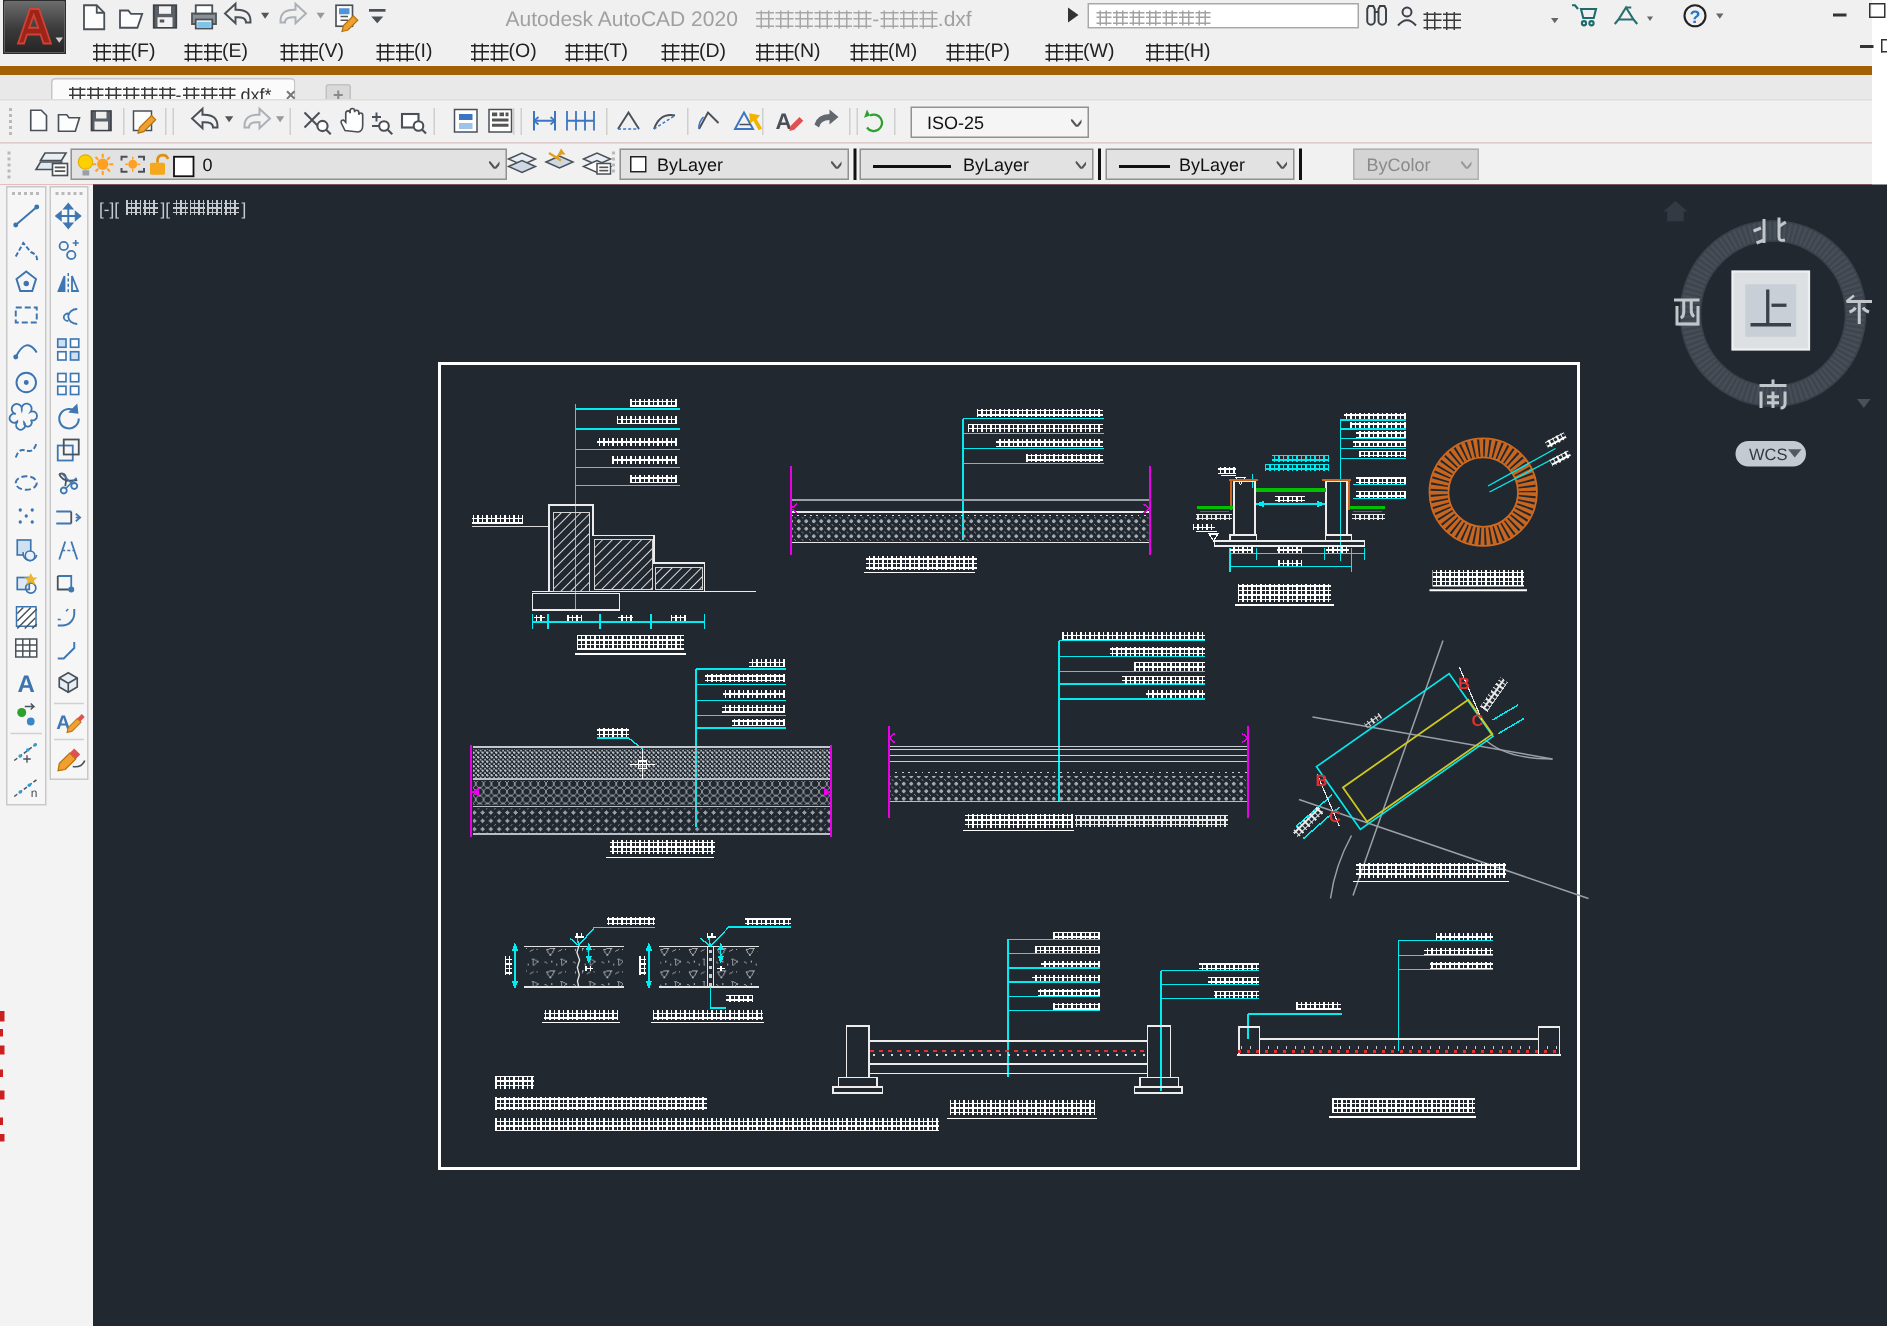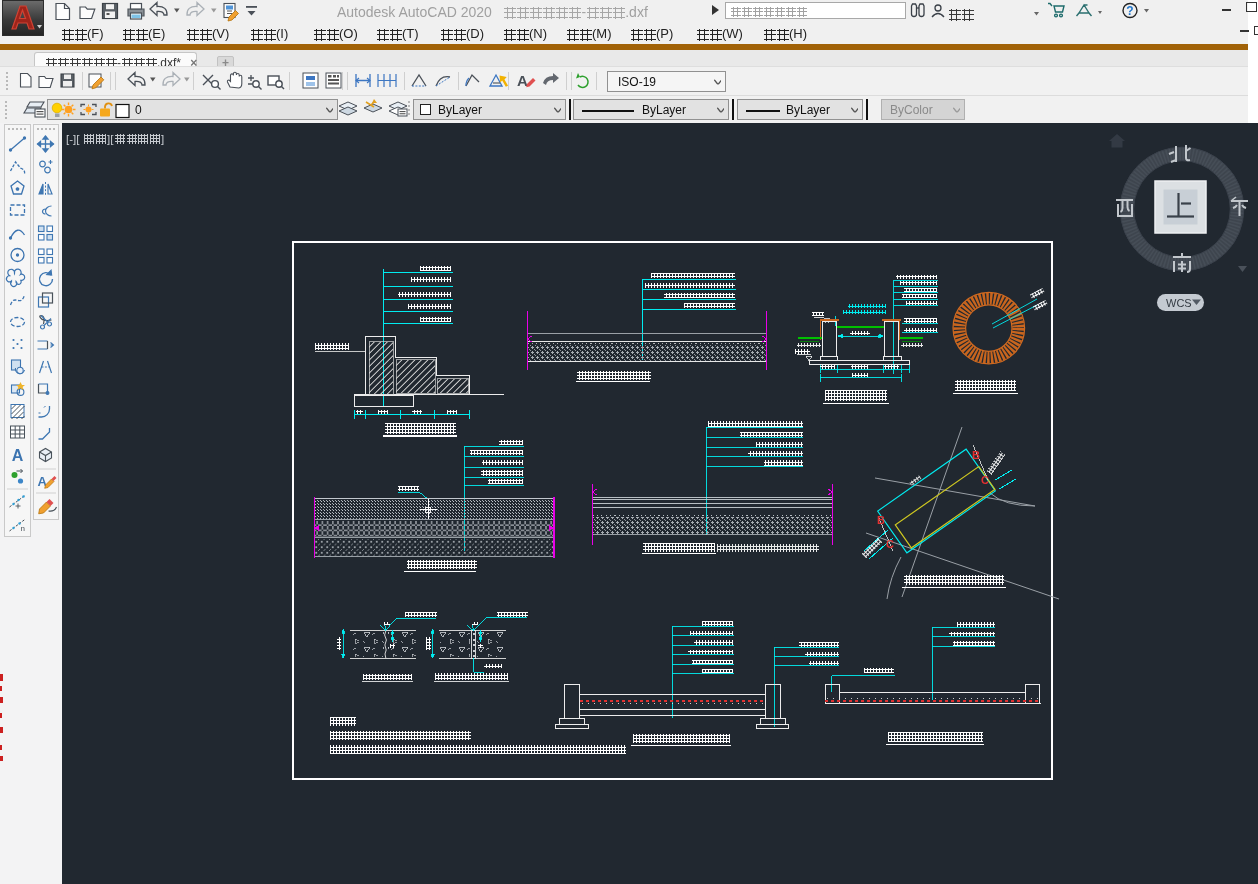--- a/index.html
+++ b/index.html
@@ -205,21 +205,21 @@
   <path d="M552 12 l4 7 l2.5 -1.2 l-4 -7 l2.5 -2.8 l-8 -1.5 l0.8 7.6 Z" fill="#f2b200" transform="scale(0.9) translate(6,3)"></path>
   <rect x="566" y="5" width="1" height="18" fill="#cfcfcf"></rect>
         <rect x="571" y="5" width="1" height="18" fill="#cfcfcf"></rect>
   <g stroke="#2da02d" stroke-width="1.5" fill="none">
           <path d="M580 10 a5.5 5.5 0 1 1 -2 8"></path>
           <path d="M578 6 l2 4 l-4 1.5 Z" fill="#2da02d" stroke="none"></path>
         </g>
   <rect x="596" y="5" width="1" height="18" fill="#cfcfcf"></rect>
  </svg>
  <div class="combo" style="left:607px;top:4px;width:119px;height:21px;background:#f5f5f5;">
-  <span style="position:absolute;left:10px;top:3px;">ISO-19</span>
+  <span style="position:absolute;left:10px;top:3px;">ISO-25</span>
   <svg class="arr" width="9" height="6">
           <path d="M0 0 L4 5 L8 0" fill="none" stroke="#555" stroke-width="1.4"></path>
         </svg>
  </div>
 </div>
 
 <div class="row" id="tb2">
  <svg style="position:absolute;left:0;top:0" width="62" height="27" viewBox="0 0 62 27">
   <g fill="#b9b9b9">
           <rect x="5" y="5" width="2" height="2"></rect>
@@ -306,21 +306,21 @@
 
  <div class="combo" style="left:737px;top:3px;width:126px;height:21px;">
   <div style="position:absolute;left:8px;top:10px;width:34px;height:1.5px;background:#111;"></div>
   <span style="position:absolute;left:48px;top:3px;">ByLayer</span>
   <svg class="arr" width="9" height="6">
           <path d="M0 0 L4 5 L8 0" fill="none" stroke="#555" stroke-width="1.4"></path>
         </svg>
  </div>
  <div style="position:absolute;left:866px;top:3px;width:2px;height:21px;background:#111;"></div>
 
- <div class="combo" style="left:881px;top:3px;width:84px;height:21px;background:#d4d4d4;border-color:#b0b0b0;color:#8a8a8a;text-align:right;">
+ <div class="combo" style="left:902px;top:3px;width:84px;height:21px;background:#d4d4d4;border-color:#b0b0b0;color:#8a8a8a;text-align:right;">
   <span style="position:absolute;left:8px;top:3px;">ByColor</span>
   <svg class="arr" width="9" height="6">
           <path d="M0 0 L4 5 L8 0" fill="none" stroke="#9a9a9a" stroke-width="1.4"></path>
         </svg>
  </div>
 </div>
 
 <div id="leftbar">
 <svg width="62" height="761" viewBox="0 0 62 761">
 <defs>

